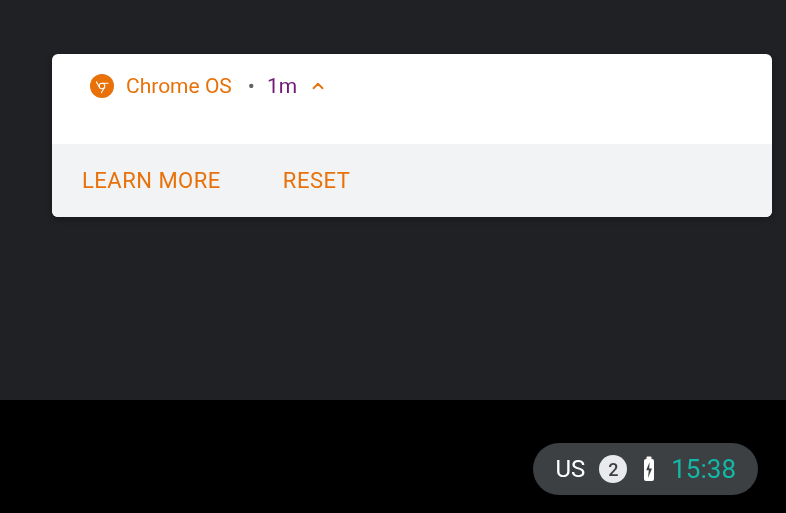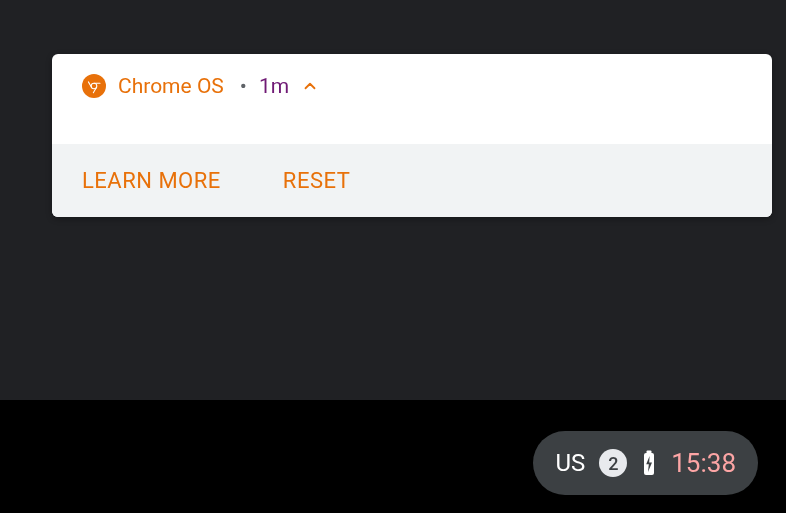--- a/index.html
+++ b/index.html
@@ -25,21 +25,21 @@
     position: absolute;
     top: 54px;
     left: 52px;
     width: 720px;
     background: #fff;
     border-radius: 6px;
     box-shadow: 0 2px 6px rgba(0,0,0,0.3);
     overflow: hidden;
   }
   .notif-body {
-    padding: 20px 30px 28px 30px;
+    padding: 20px 30px 28px 38px;
   }
   .notif-header {
     display: flex;
     align-items: center;
     gap: 12px;
     margin-bottom: 18px;
   }
   .app-icon {
     width: 24px; height: 24px;
     background: #E8710A;
@@ -97,21 +97,21 @@
     background: none;
     border: none;
     cursor: pointer;
     text-transform: uppercase;
     font-family: inherit;
   }
   .status-pill {
     position: absolute;
     right: 28px;
     bottom: 18px;
-    height: 64px;
+    height: 52px;
     background: #3c4043;
     border-radius: 32px;
     display: flex;
     align-items: center;
     padding: 0 22px;
     gap: 14px;
     cursor: pointer;
   }
   .status-ime {
     color: #fff;
@@ -128,21 +128,21 @@
     justify-content: center;
     font-size: 18px;
     font-weight: 500;
   }
   .battery-icon {
     display: inline-flex;
     align-items: center;
   }
   .battery-icon svg { width: 16px; height: 26px; }
   .status-clock {
-    color: #fca5a5;
+    color: #14b8a6;
     font-size: 26px;
     font-weight: 400;
   }
 </style>
 </head>
 <body>
 
 <div class="desktop"></div>
 <div class="shelf"></div>
 

